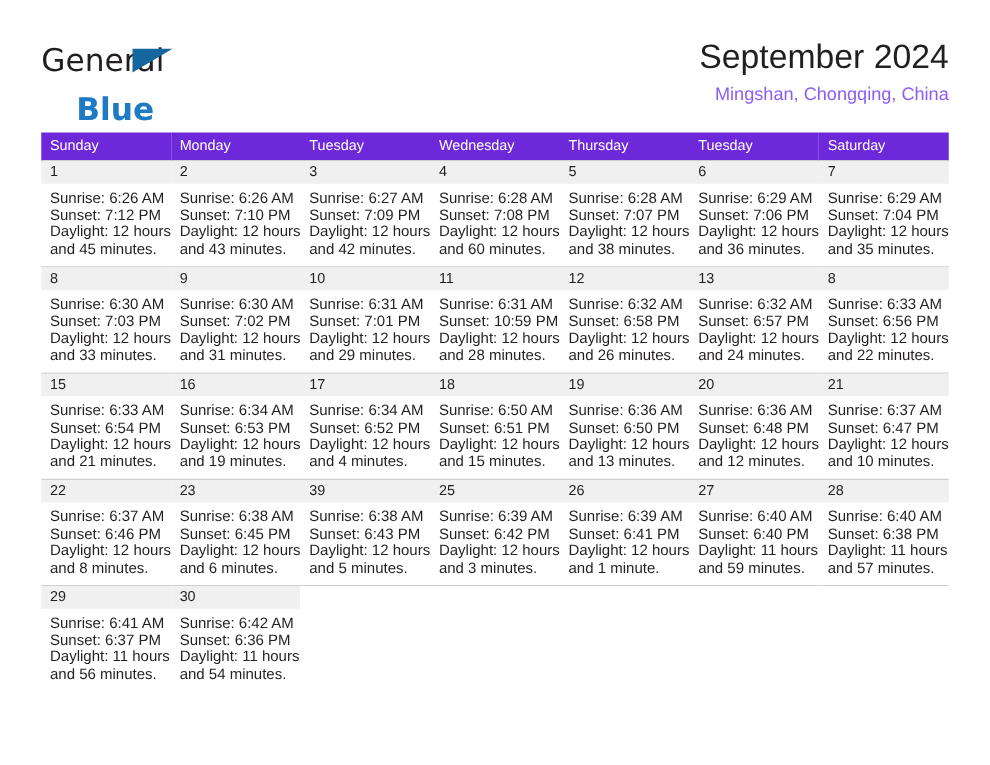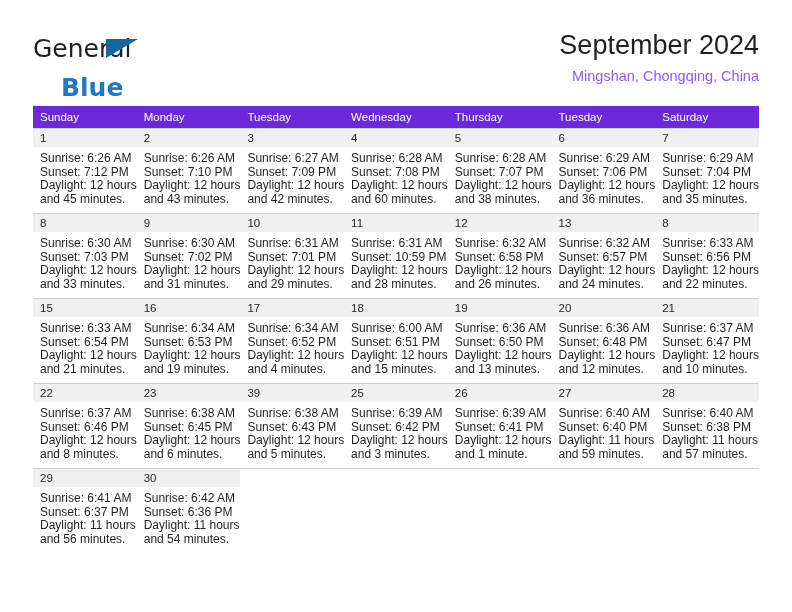--- a/index.html
+++ b/index.html
@@ -372,21 +372,21 @@
                 <div>Sunset: 6:52 PM</div>
                 <div>Daylight: 12 hours</div>
                 <div>and 4 minutes.</div>
               </div>
             </div>
           </td>
           <td>
             <div class="cell">
               <div class="daynum-band">18</div>
               <div class="cell-body">
-                <div>Sunrise: 6:00 AM</div>
+                <div>Sunrise: 6:50 AM</div>
                 <div>Sunset: 6:51 PM</div>
                 <div>Daylight: 12 hours</div>
                 <div>and 15 minutes.</div>
               </div>
             </div>
           </td>
           <td>
             <div class="cell">
               <div class="daynum-band">19</div>
               <div class="cell-body">

